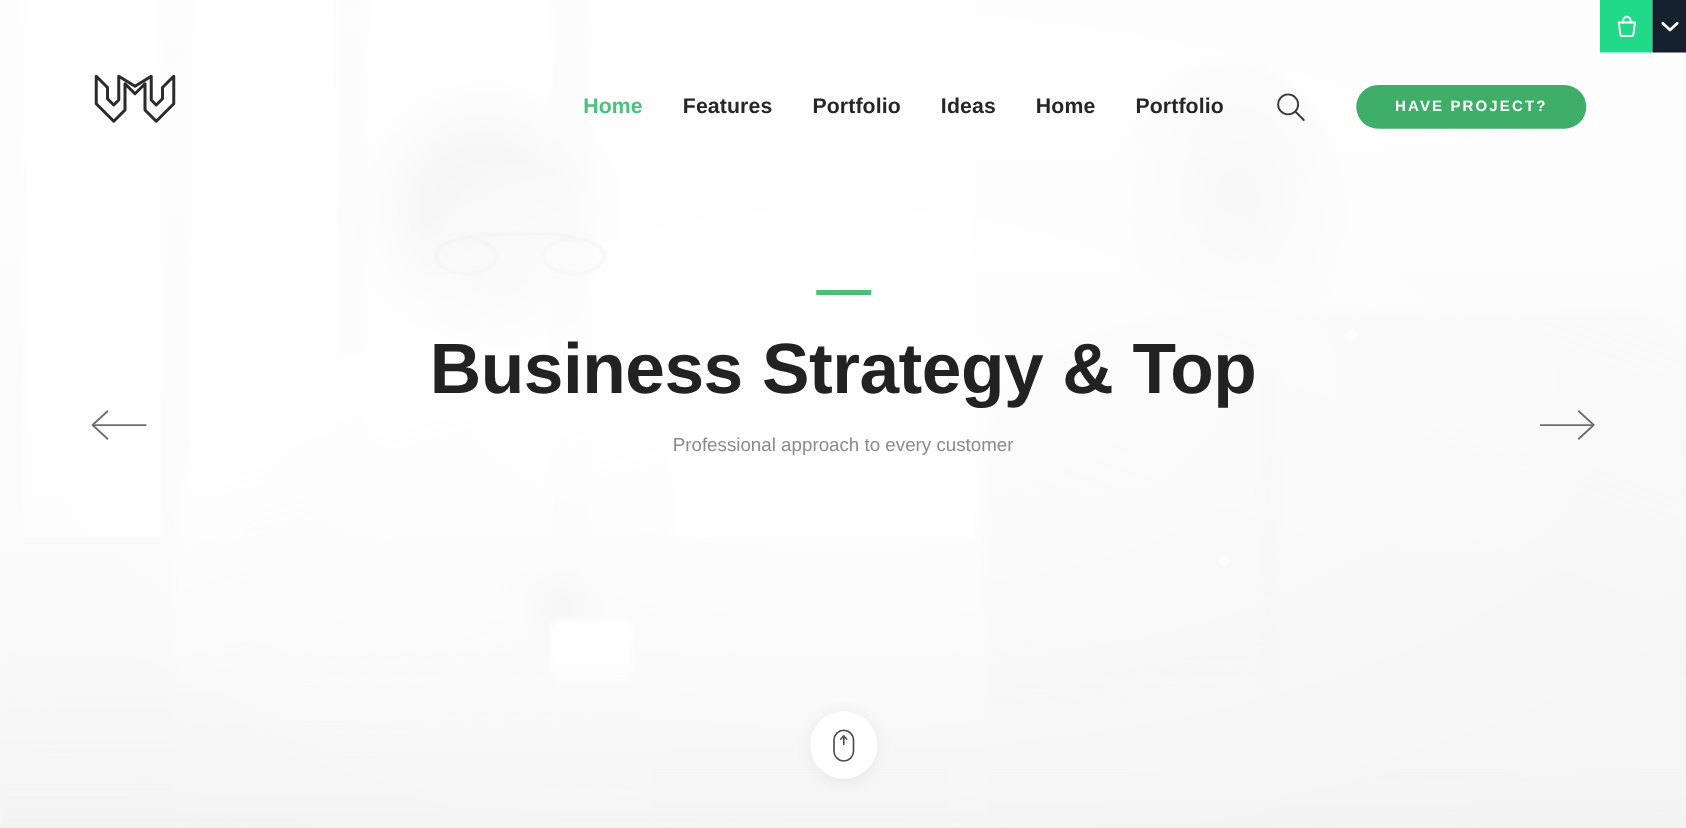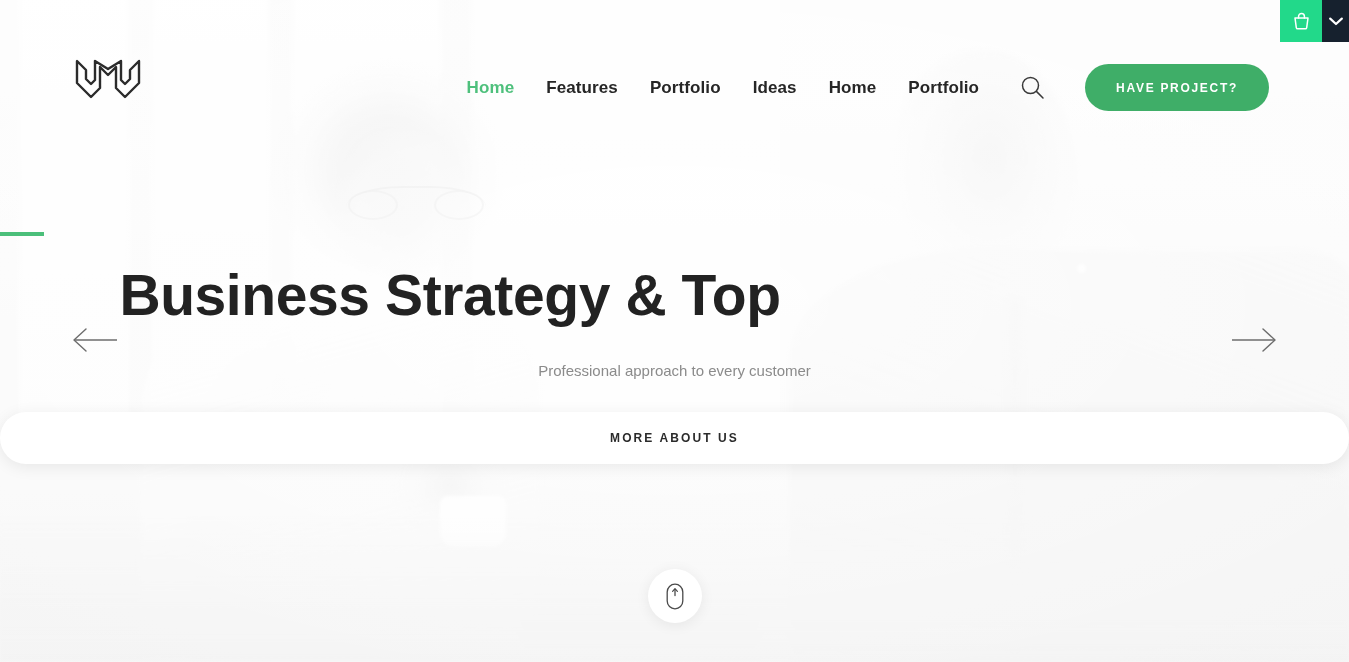--- a/index.html
+++ b/index.html
@@ -179,46 +179,46 @@
   }
   .nav-link.active { color: #4ec07c; }
 
   .search-btn {
     width: 42px; height: 42px; margin-left: 16px;
     display: flex; align-items: center; justify-content: center;
     cursor: pointer; background: none; border: none;
   }
 
   .cta {
-    margin-left: 32px; height: 47px; padding: 0 31px;
+    margin-left: 32px; height: 35px; padding: 0 31px;
     background: #3fae68; color: #fff; border: none; border-radius: 24px;
     font-family: "Liberation Sans", sans-serif;
     font-size: 12px; font-weight: bold; letter-spacing: 1.7px;
     cursor: pointer; white-space: nowrap;
   }
 
   
   .slide {
     position: absolute; left: 0; right: 0; top: 0; bottom: 0;
-    display: flex; flex-direction: column; 
+    display: flex; flex-direction: column; align-items: center;
     justify-content: flex-start; z-index: 15;
     padding-top: 232px; pointer-events: none;
   }
   .slide > * { pointer-events: auto; }
 
   .accent-line {
     width: 44px; height: 4px; background: #4bbf7a; margin-bottom: 30px;
   }
   .headline {
     font-size: 57px; font-weight: bold; line-height: 1.05;
     color: #222222; text-align: center; letter-spacing: -.4px;
     max-width: 900px;
   }
   .subtitle {
-    margin-top: 36px; font-size: 15px; color: #8b8b8b;
+    margin-top: 22px; font-size: 15px; color: #8b8b8b;
     text-align: center; font-weight: normal;
   }
   .more-btn {
     margin-top: 33px; height: 52px; padding: 0 44px;
     background: #ffffff; color: #2b2b2b; border: none; border-radius: 26px;
     font-family: "Liberation Sans", sans-serif;
     font-size: 12px; font-weight: bold; letter-spacing: 2.1px;
     box-shadow: 0 3px 16px rgba(0,0,0,.08);
     cursor: pointer;
   }
@@ -307,21 +307,20 @@
       <button class="cta">HAVE PROJECT?</button>
     </nav>
   </header>
 
   <div class="slide">
     <div class="accent-line"></div>
     <h1 class="headline">
       <span>Business Strategy &amp; Top</span><br>
     </h1>
     <p class="subtitle">Professional approach to every customer</p>
-    <button class="more-btn">MORE ABOUT US</button>
   </div>
 
   <button class="arrow arrow-prev">
     <svg width="48" height="26" viewBox="0 0 48 26">
       <line x1="47" y1="13" x2="4" y2="13" stroke="#6d6d6d" stroke-width="1.4"></line>
       <polyline points="16,2 4,13 16,24" fill="none" stroke="#6d6d6d" stroke-width="1.4" stroke-linecap="round" stroke-linejoin="round"></polyline>
     </svg>
   </button>
 
   <button class="arrow arrow-next">

